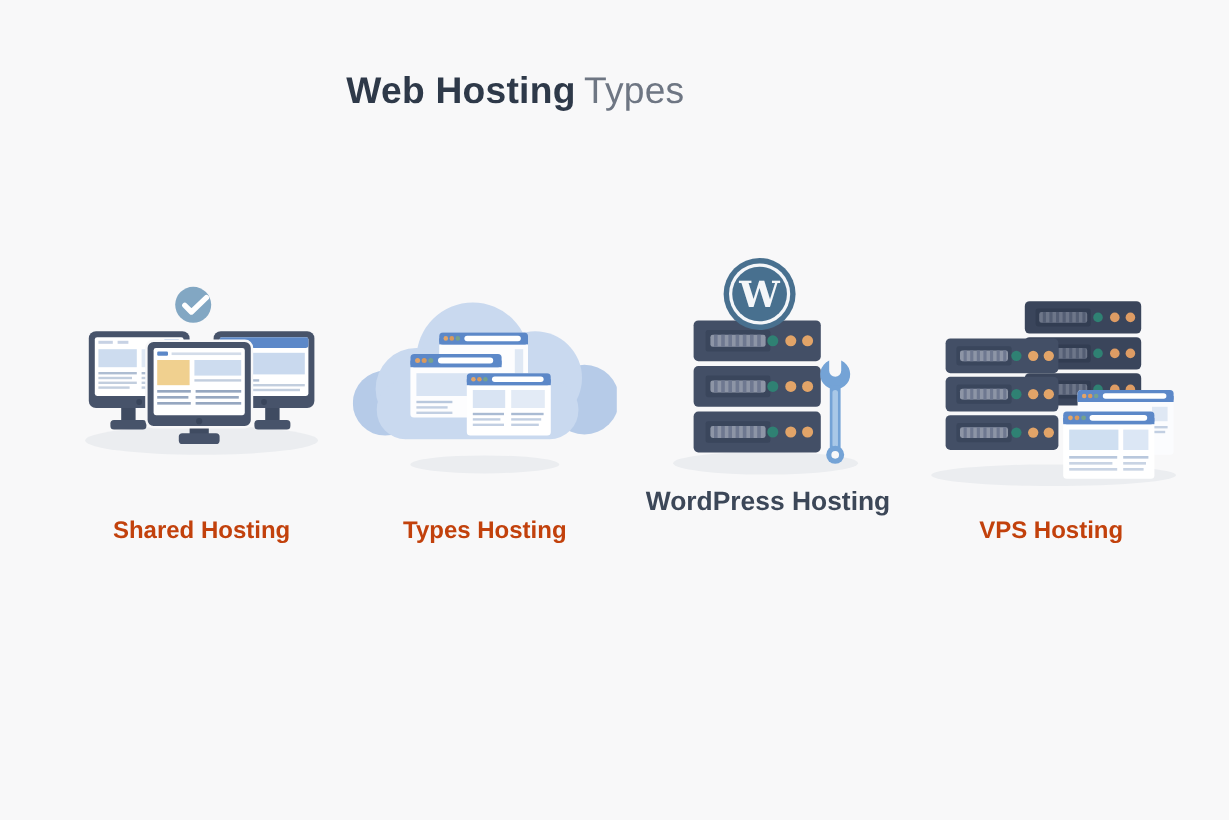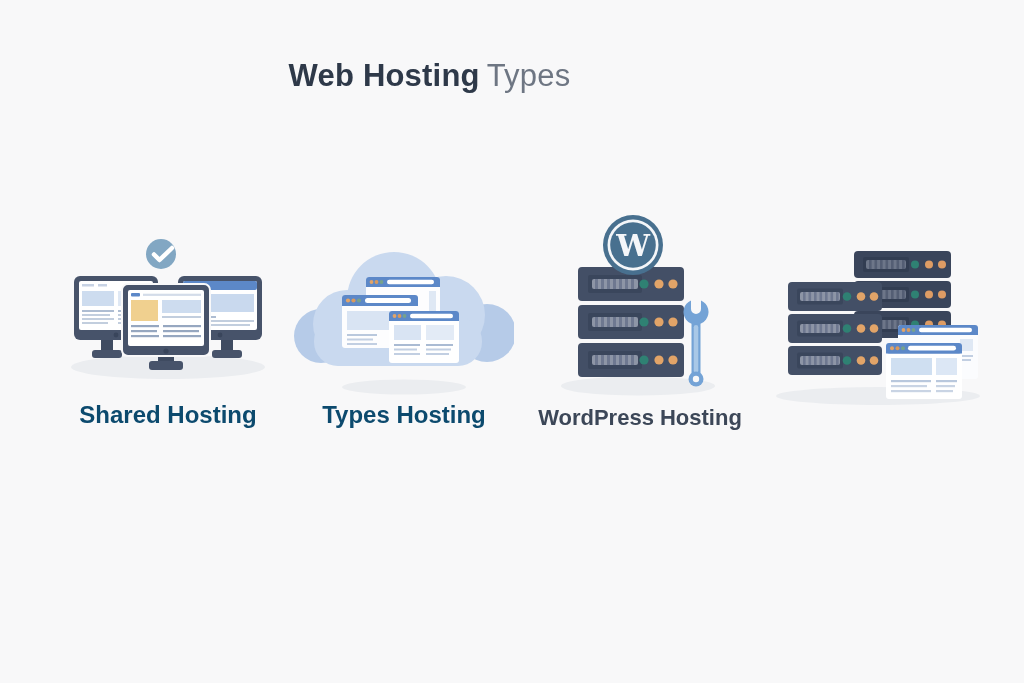--- a/index.html
+++ b/index.html
@@ -36,23 +36,24 @@
     display: flex;
     align-items: flex-end;
     justify-content: center;
   }
   .illus svg { display: block; }
   .mb-shared  svg { margin-bottom: 18px; }
   .mb-cloud   svg { margin-bottom: 3px; }
   .mb-wp      svg { margin-bottom: 2px; }
   .mb-vps     svg { margin-bottom: -7px; }
   .label {
-    font-size: 24px;
+    margin-top: 27px;
+    font-size: 20px;
     font-weight: 700;
-    color: #0c4a6e;
+    color: #c2410c;
     line-height: 30px;
     text-align: center;
   }
   .sublabel {
     margin-top: 5px;
     font-size: 22px;
     font-weight: 700;
     color: #3c4758;
     text-align: center;
   }
@@ -313,15 +314,16 @@
           <rect x="50" y="15" width="21" height="17" fill="#dce7f5"></rect>
           <rect x="5" y="37" width="40" height="2.2" fill="#b9c8dd"></rect>
           <rect x="50" y="37" width="21" height="2.2" fill="#b9c8dd"></rect>
           <rect x="5" y="42" width="36" height="2.2" fill="#c9d4e4"></rect>
           <rect x="50" y="42" width="19" height="2.2" fill="#c9d4e4"></rect>
           <rect x="5" y="47" width="40" height="2.2" fill="#c9d4e4"></rect>
           <rect x="50" y="47" width="17" height="2.2" fill="#c9d4e4"></rect>
         </g>
       </svg>
     </div>
+    <div class="label">VPS Hosting</div>
   </div>
 
 </div>
 
 </body></html>

